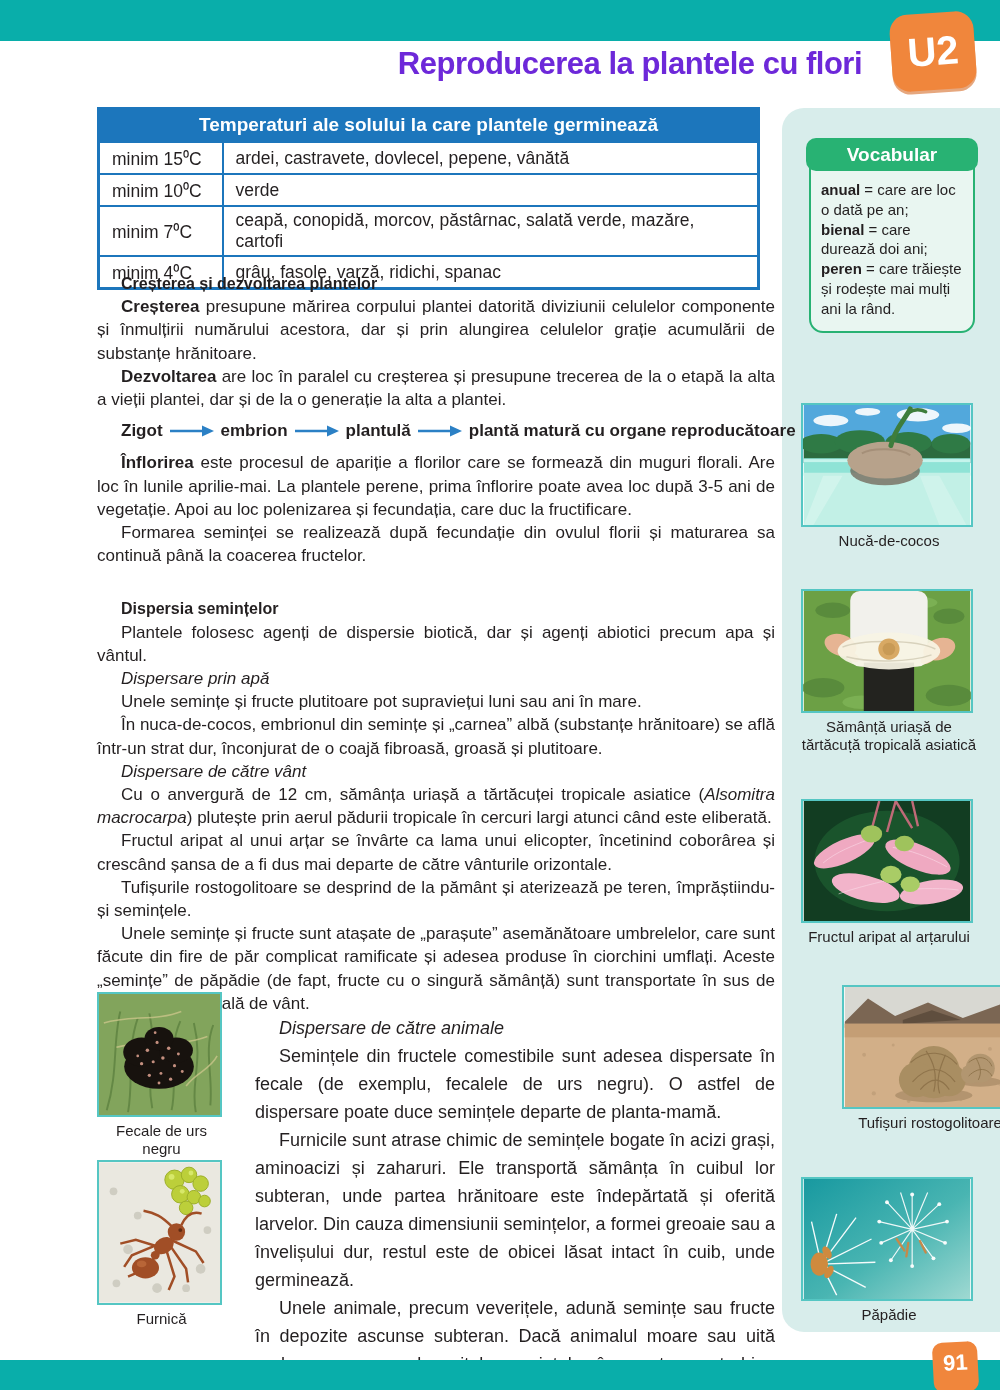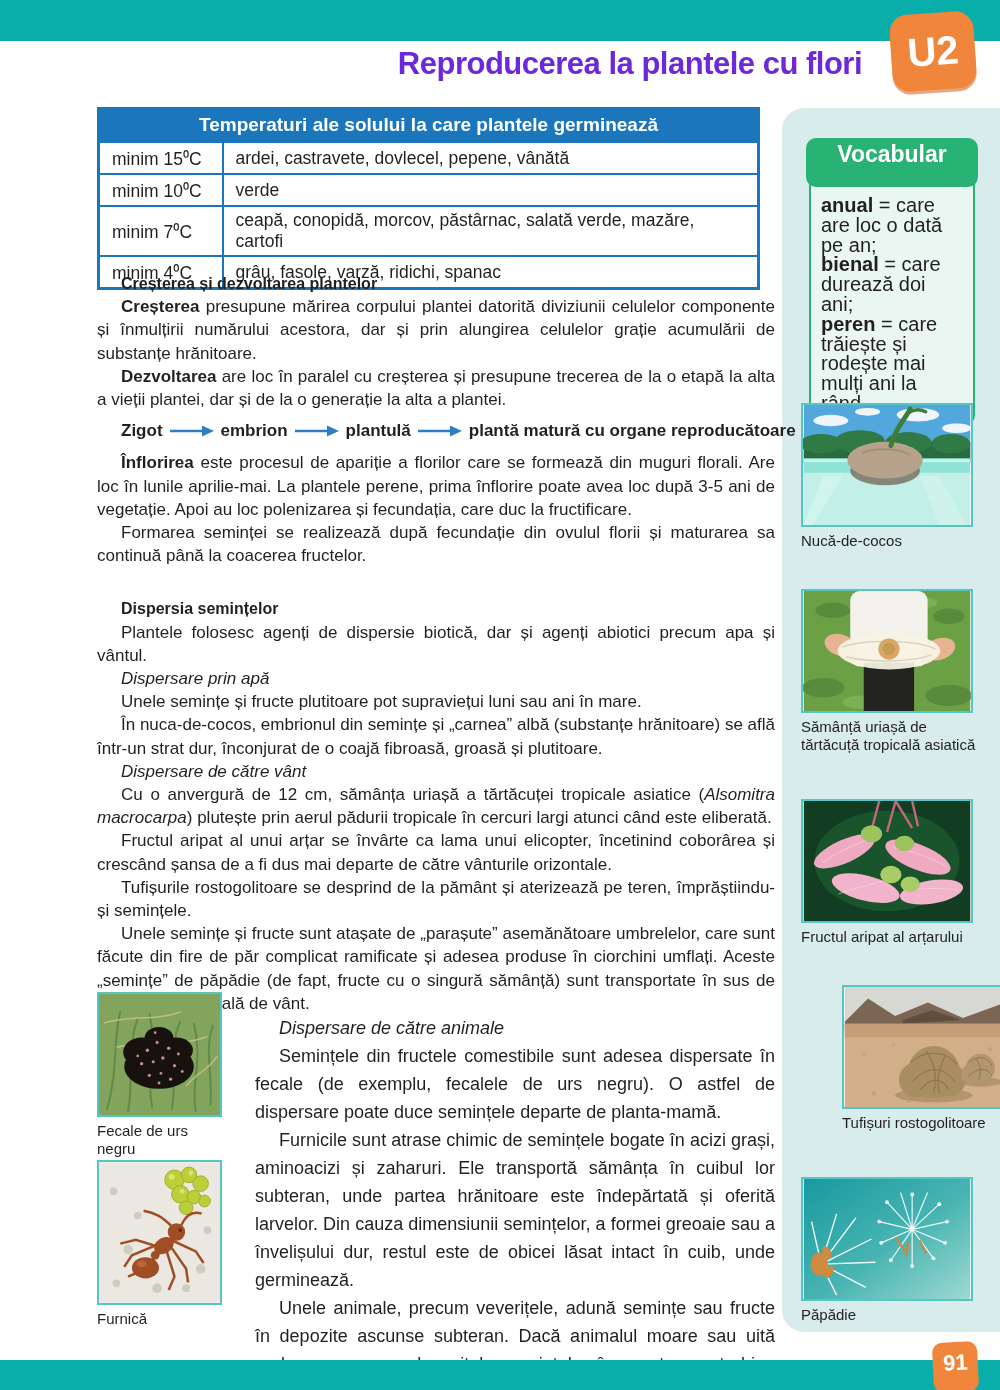--- a/index.html
+++ b/index.html
@@ -35,41 +35,41 @@
     background:#1C76BC; color:#fff; font-size:19px; font-weight:bold;
     padding:4px 13px 5px; text-align:center;
   }
   .temp-table td {
     border:2px solid #1C76BC; font-size:17.5px; padding:3px 12px; height:26px;
   }
   .temp-table td.tcol { width:124px; }
   
   .vocab { position:absolute; left:806px; top:138px; width:172px; }
   .vocab-tab {
-    position:relative; z-index:2; height:49px; background:#28B273; border-radius:10px;
-    color:#fff; font-size:23px; font-weight:bold; text-align:center; line-height:33px;
+    position:relative; z-index:2; height:33px; background:#28B273; border-radius:10px;
+    color:#fff; font-size:19px; font-weight:bold; text-align:center; line-height:33px;
   }
   .vocab-body {
     margin:-7px 3px 0; border:2.5px solid #28B273; border-radius:0 0 14px 14px;
-    background:#E9F6F1; padding:14px 10px 12px; font-size:20px; line-height:19.8px;
+    background:#E9F6F1; padding:14px 10px 12px; font-size:15px; line-height:19.8px;
   }
   
   .main-col { position:absolute; left:97px; top:272px; width:678px; font-size:17px; line-height:23.2px; }
   .animals-col { position:absolute; left:255px; top:1014px; width:520px; font-size:18px; line-height:28px; }
   .j { text-align:justify; }
   .ind { text-indent:24px; }
   h3.sec { font-size:16px; font-weight:bold; text-indent:24px; }
   .main-col h3.sec2 { margin-top:30px; }
   .sub { font-style:italic; text-indent:24px; }
   .zdiagram { margin:8px 0 9px; text-indent:24px; white-space:nowrap;font-weight:bold; }
   .zdiagram .arr { margin:0 7px; vertical-align:-1px; }
   
   .fig { position:absolute; }
   .photo { display:block; border:2px solid #55C6C3; background:#fff; }
-  .fig figcaption { margin-top:5px; font-size:15px; line-height:17.5px; color:#231F20; }
+  .fig figcaption { margin-top:5px; font-size:15px; line-height:17.5px; text-align:center; color:#231F20; }
   .page-badge {
     position:absolute; left:933px; top:1342px; width:45px; height:50px;
     background:#F0863C; border-radius:10px; transform:rotate(-3deg);
     color:#fff; font-size:22px; font-weight:bold; text-align:center; padding-top:8px;
   }
 </style>
 </head>
 <body>
 
 <div class="page">

